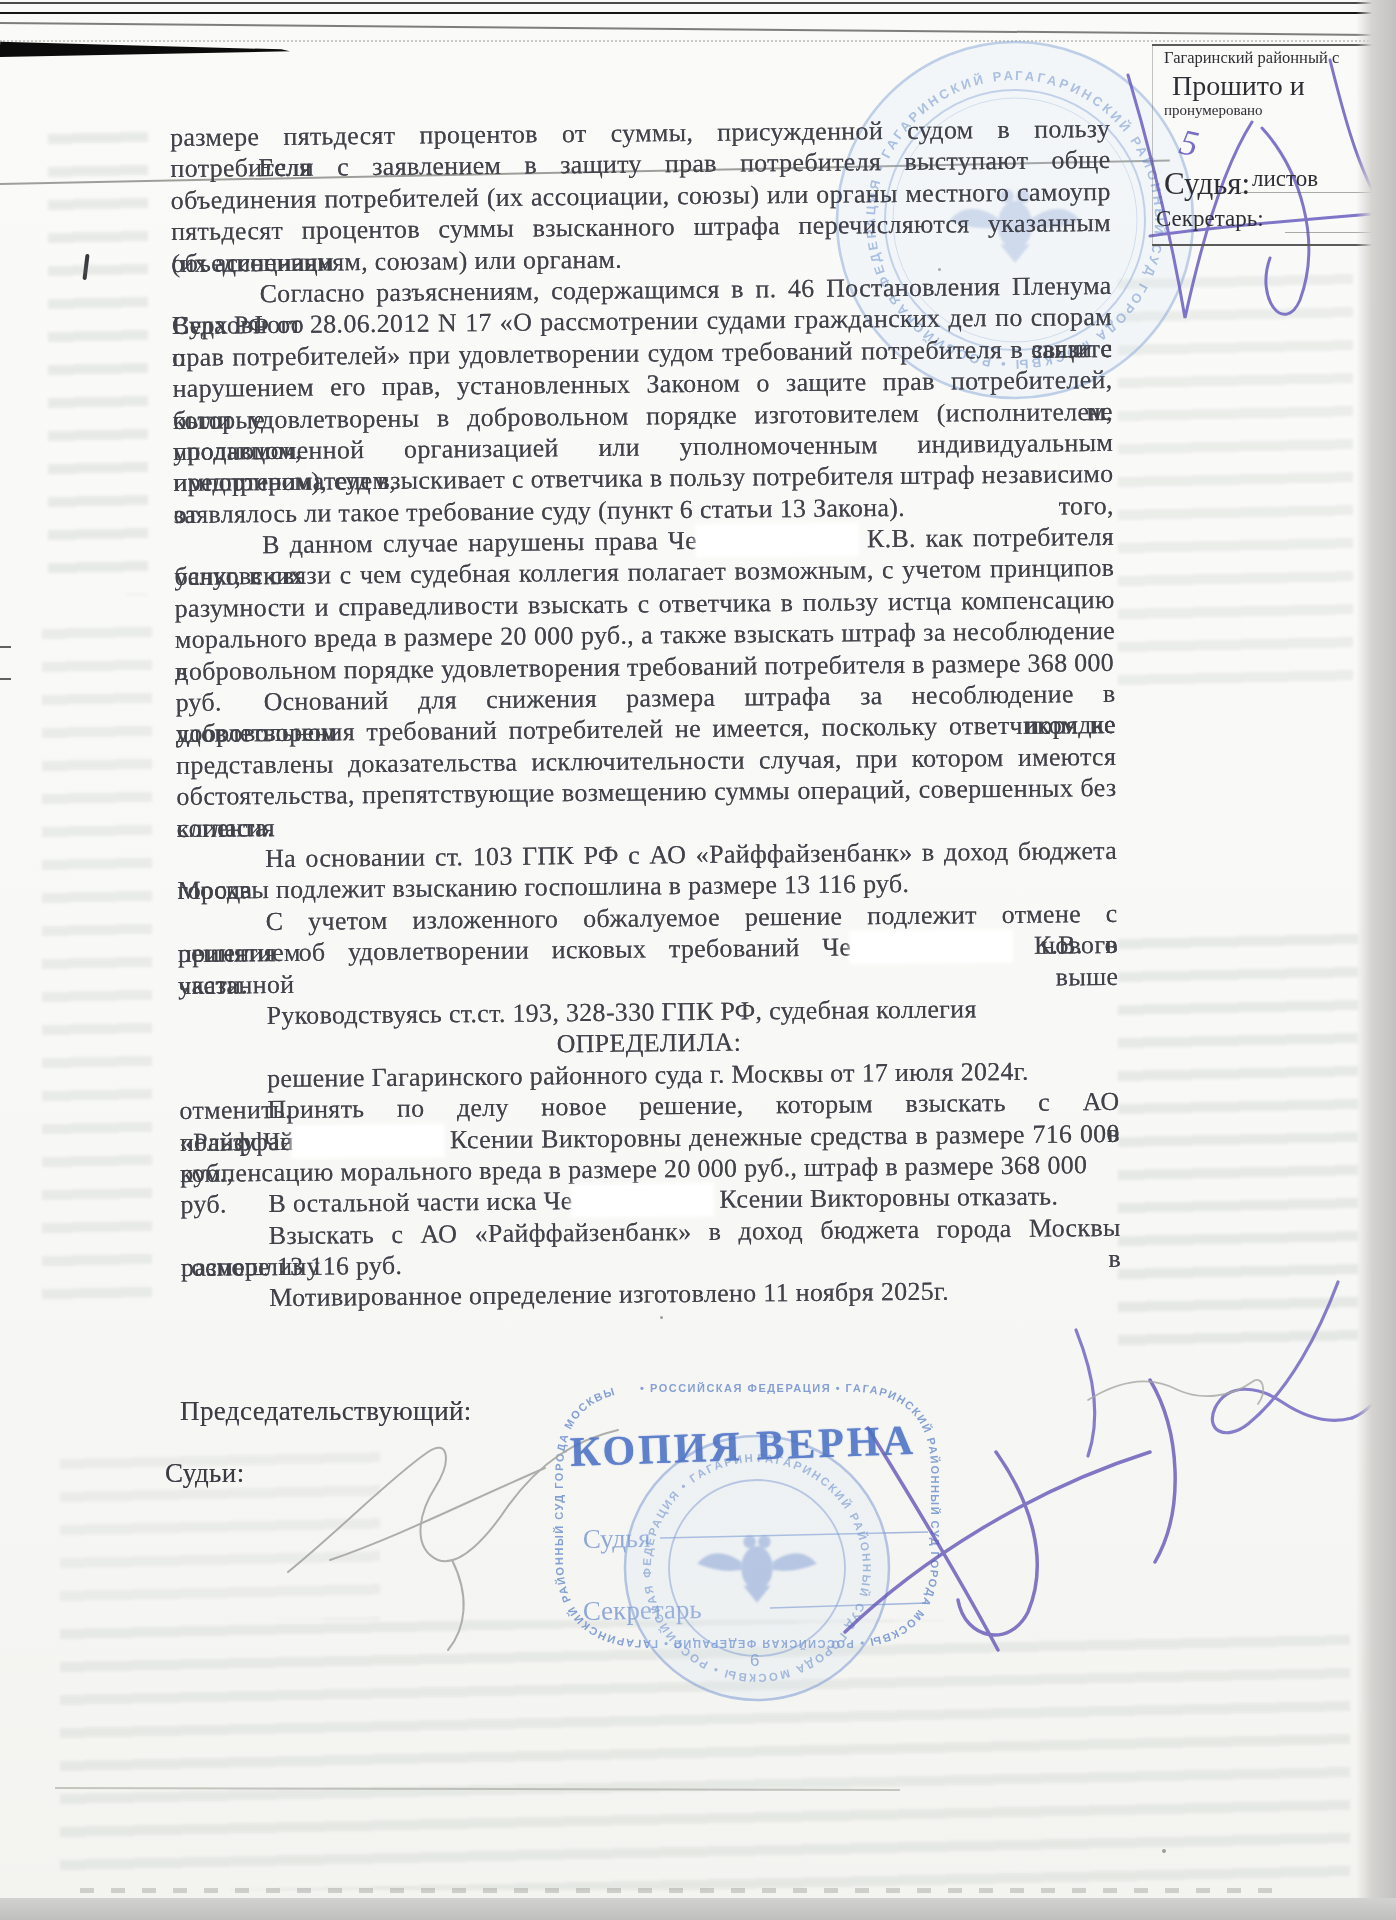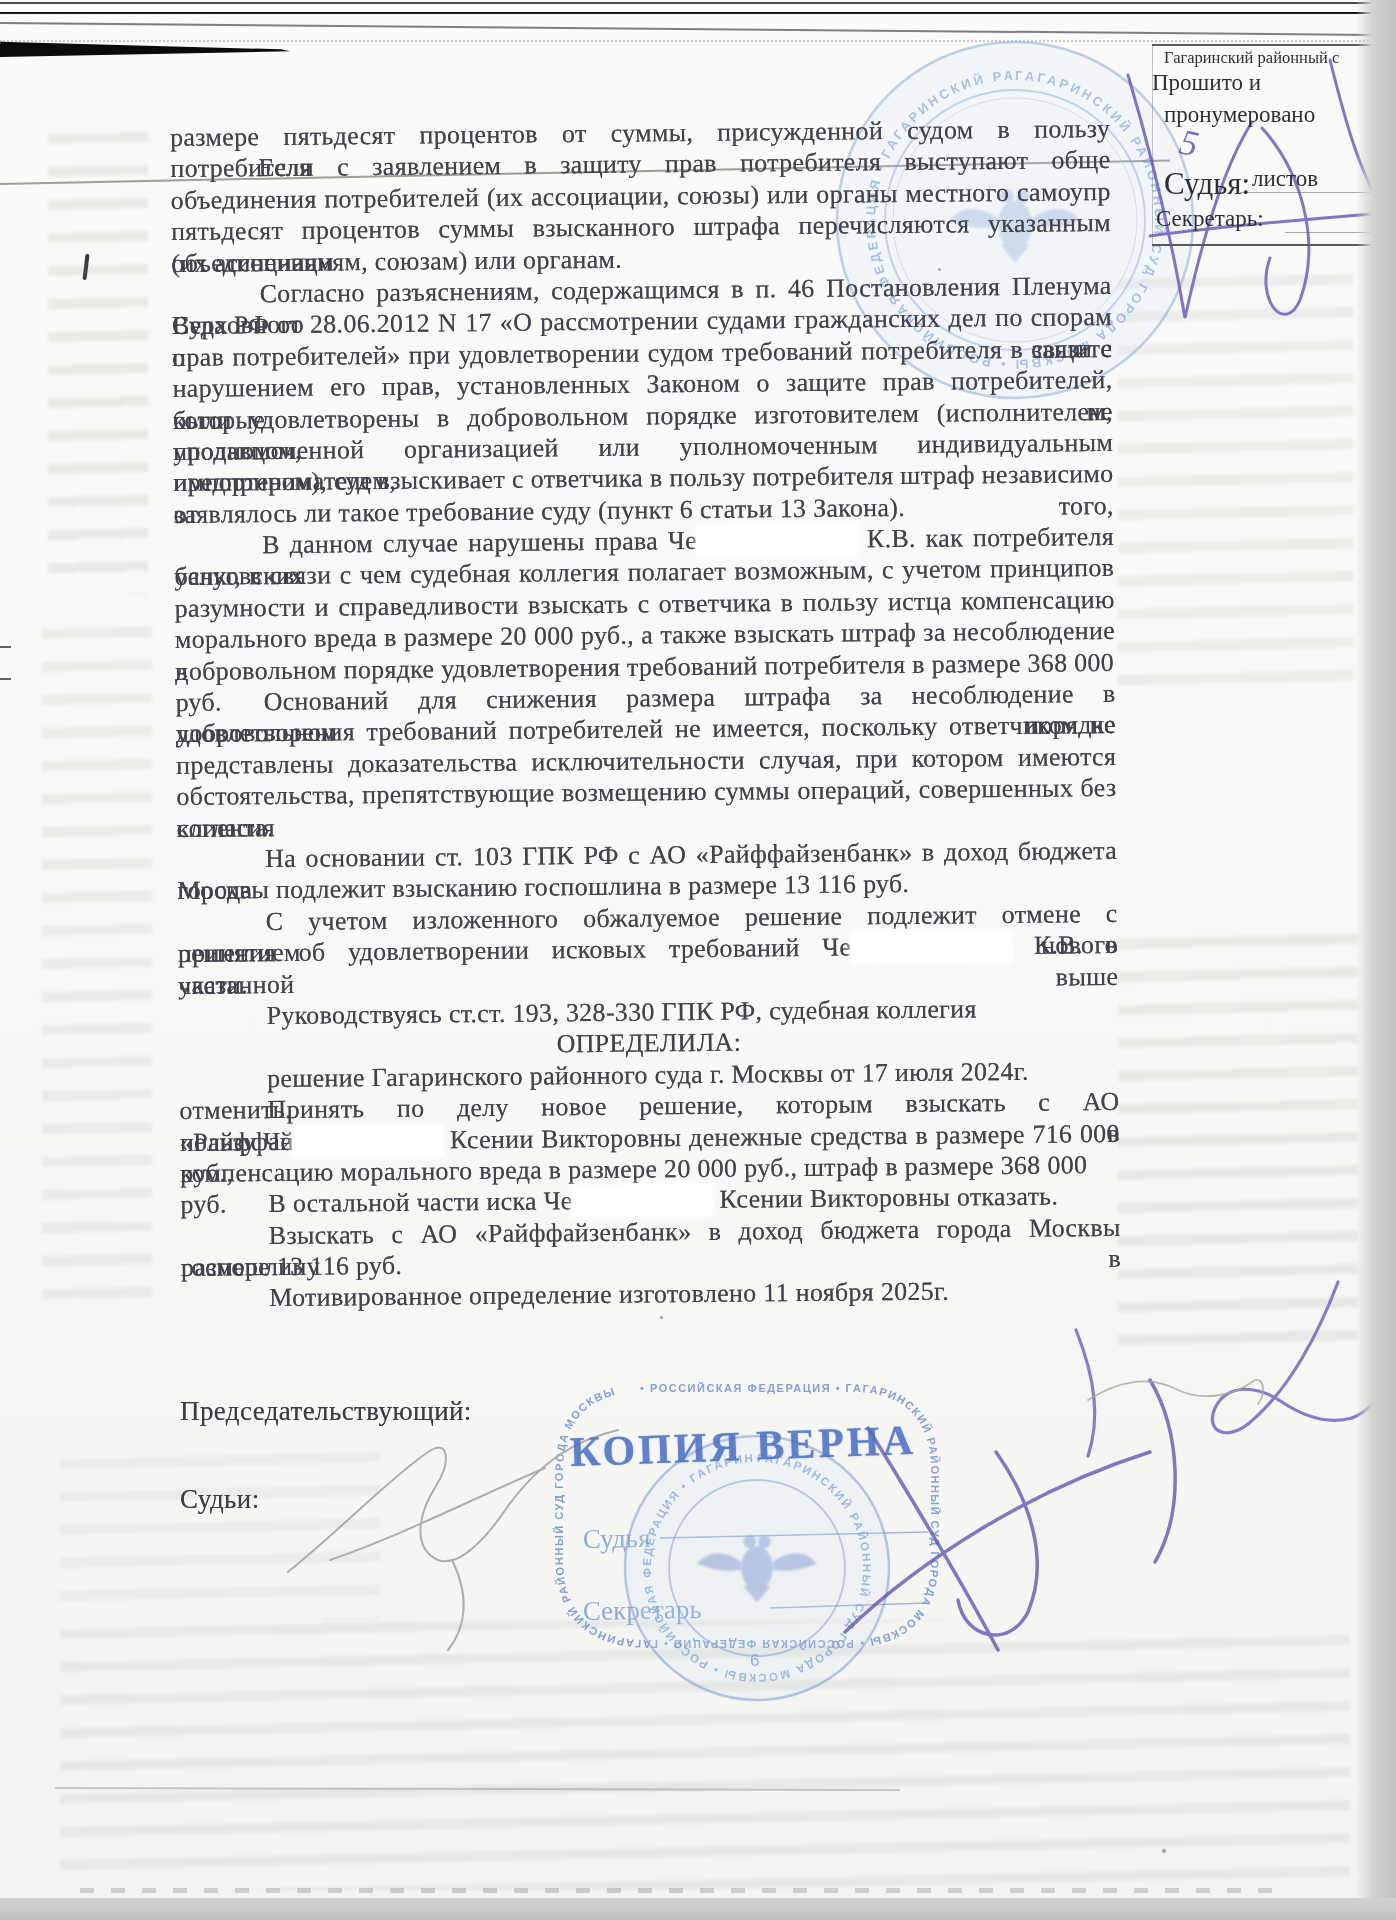--- a/index.html
+++ b/index.html
@@ -44,22 +44,22 @@
   .line.c{text-align:center;text-align-last:center;}
   .line.ind{text-indent:88px;}
   .redact{display:inline-block;background:#ffffff;height:30px;vertical-align:-7px;
           box-shadow:0 0 4px 2px rgba(255,255,255,.95);}
   .sig-label{position:absolute;font-size:27px;color:#3c3c44;letter-spacing:.4px;
              text-shadow:0 0 .6px rgba(60,60,72,.7);}
   
   .hbox{position:absolute;left:1152px;top:44px;width:244px;height:205px;color:#2e2e34;}
   .hbox .bline{position:absolute;background:#5a5a58;}
   .h-court{position:absolute;left:12px;top:4px;font-size:16.5px;white-space:nowrap;}
-  .h-t1{position:absolute;left:0;top:26px;font-size:23px;}
-  .h-t2{position:absolute;left:12px;top:58px;font-size:23px;}
+  .h-t1{position:absolute;left:20px;top:26px;font-size:28px;}
+  .h-t2{position:absolute;left:12px;top:58px;font-size:15px;}
   .h-sheets{position:absolute;left:100px;top:94px;font-size:23px;margin-top:28px;}
   .h-five{position:absolute;left:28px;top:78px;font-size:36px;font-style:italic;
           color:#6a5fc0;transform:rotate(12deg);opacity:.9;}
   .h-judge{position:absolute;left:12px;top:122px;font-size:31px;}
   .h-secr{position:absolute;left:4px;top:162px;font-size:23px;}
   
   .copy-title{position:absolute;left:570px;top:1422px;font-size:42px;font-weight:bold;
       letter-spacing:3px;color:#4b71c5;opacity:.88;transform:rotate(-2deg);
       text-shadow:0 0 1.2px rgba(75,113,197,.8);white-space:nowrap;}
   svg.overlay{position:absolute;left:0;top:0;pointer-events:none;}
@@ -220,20 +220,20 @@
       <div class="line j ind">Принять по делу новое решение, которым взыскать с АО «Райффайзенбанк» в</div>
       <div class="line j"><span>пользу Че</span><span class="redact" style="width: 150px;"></span><span> Ксении Викторовны денежные средства в размере 716 000 руб.,</span></div>
       <div class="line l">компенсацию морального вреда в размере 20 000 руб., штраф в размере 368 000 руб.</div>
       <div class="line l ind"><span>В остальной части иска Че</span><span class="redact" style="width: 140px;"></span><span> Ксении Викторовны отказать.</span></div>
       <div class="line j ind">Взыскать с АО «Райффайзенбанк» в доход бюджета города Москвы госпошлину в</div>
       <div class="line l">размере 13 116 руб.</div>
       <div class="line l ind">Мотивированное определение изготовлено 11 ноября 2025г.</div>
     </div>
 
   <div class="sig-label" style="left:180px;top:1396px;text-align:right;">Председательствующий:</div>
-  <div class="sig-label" style="left:180px;top:1458px;margin-top:26px;">Судьи:</div>
+  <div class="sig-label" style="left:165px;top:1458px;">Судьи:</div>
 
   <div class="copy-title">КОПИЯ ВЕРНА</div>
 
   <div class="edge rightband"></div>
   <div class="edge bottomdashes"></div>
   <div class="edge bottomband"></div>
 </div>
 
 </body></html>

